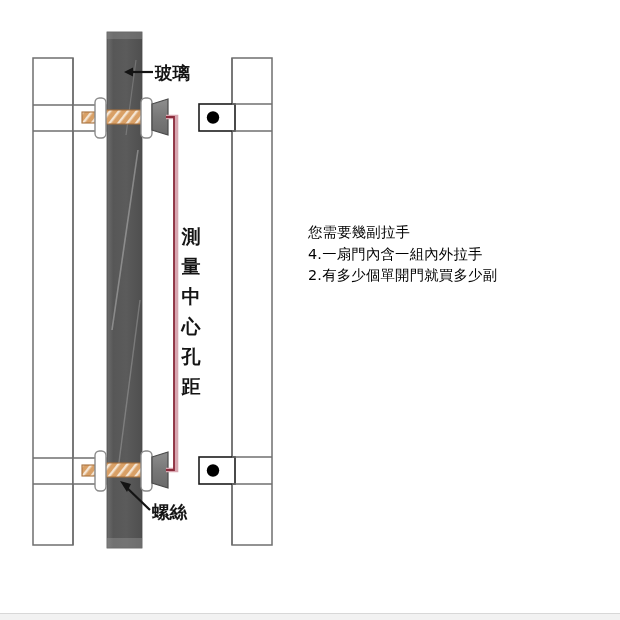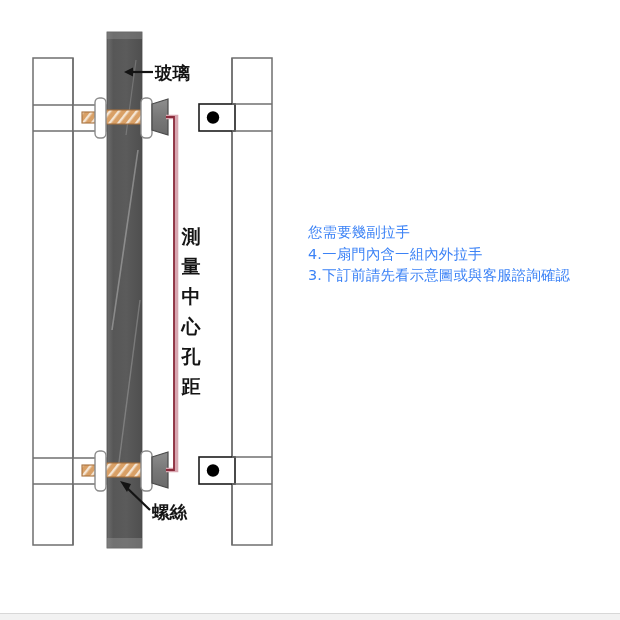--- a/index.html
+++ b/index.html
@@ -30,21 +30,21 @@
   #info-panel {
     position: absolute;
     left: 308px;
     top: 222px;
     width: 300px;
   }
   .info-line {
     font-family: "DejaVu Sans", "Liberation Sans", sans-serif;
     font-size: 14.4px;
     line-height: 21px;
-    color: #3b82f6;
+    color: #000000;
     white-space: nowrap;
     letter-spacing: 0.2px;
   }
   .info-line.heading {
     margin-bottom: 1px;
   }
   .svg-label {
     font-family: "DejaVu Sans", "Liberation Sans", sans-serif;
     font-weight: 700;
     fill: #141414;
@@ -182,17 +182,17 @@
         <text class="vlabel-char" x="191" y="333" text-anchor="middle">心</text>
         <text class="vlabel-char" x="191" y="363" text-anchor="middle">孔</text>
         <text class="vlabel-char" x="191" y="393" text-anchor="middle">距</text>
       </g>
 
   </svg>
 
   <div id="info-panel">
     <div class="info-line heading">您需要幾副拉手</div>
     <div class="info-line">4.一扇門內含一組內外拉手</div>
-    <div class="info-line">3.下訂前請先看示意圖或與客服諮詢確認</div>
+    <div class="info-line">2.有多少個單開門就買多少副</div>
   </div>
 
   <div id="bottom-strip"></div>
 </div>
 
 </body></html>

